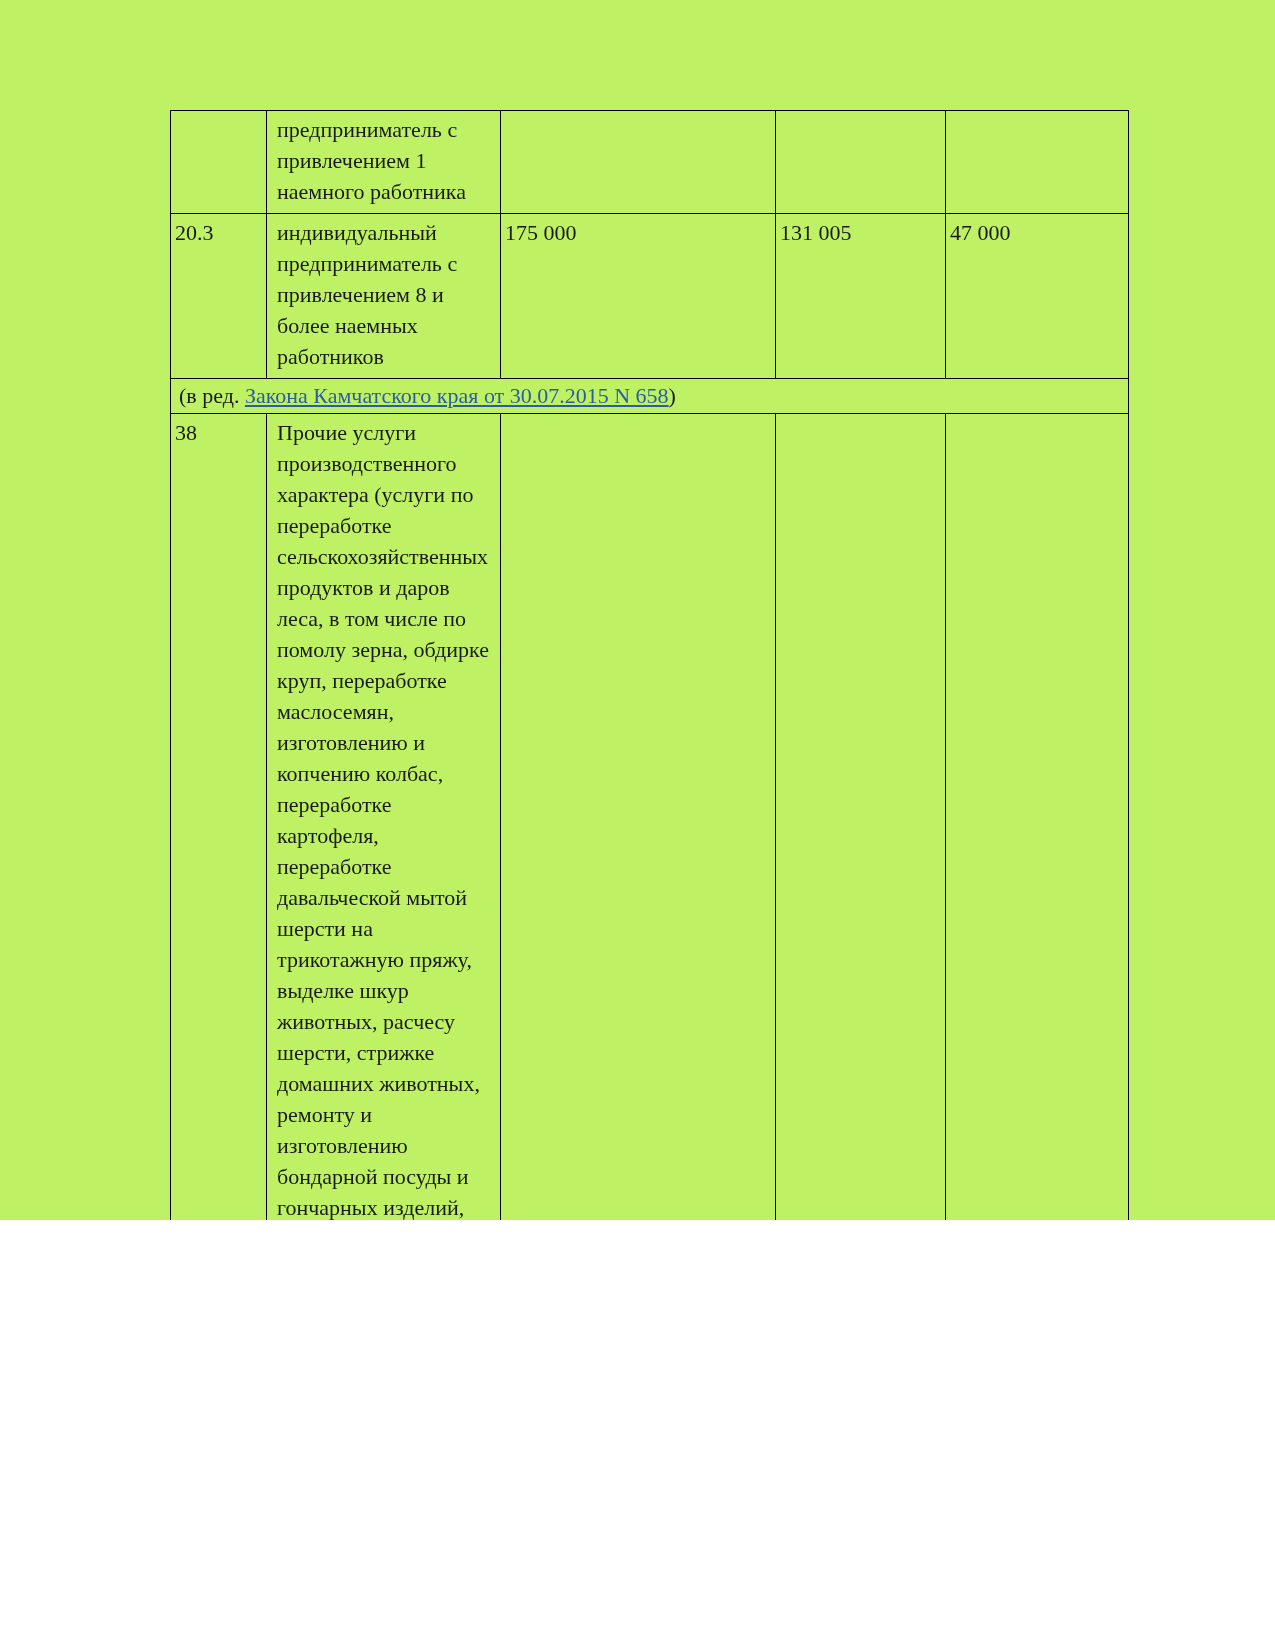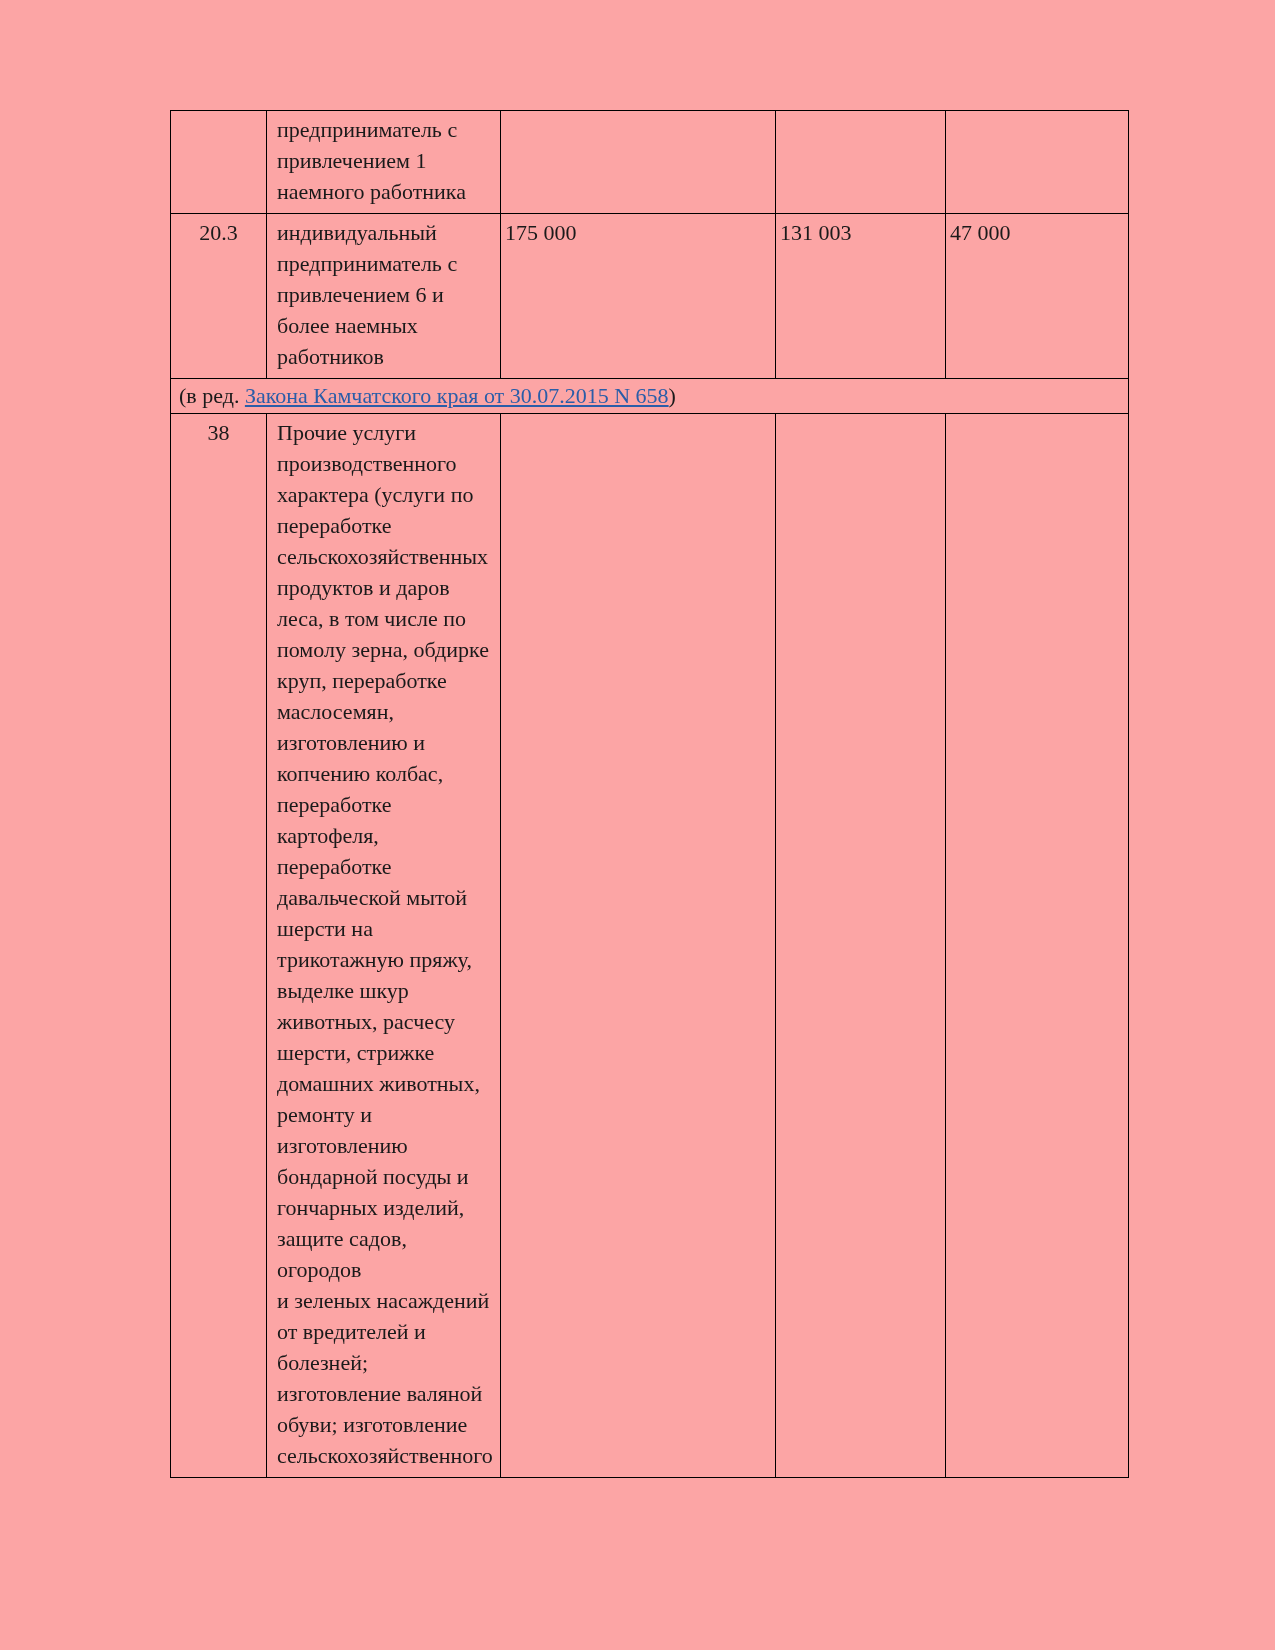--- a/index.html
+++ b/index.html
@@ -8,22 +8,22 @@
     height: 1650px;
     background: #ffffff;
   }
   body {
     font-family: "Liberation Serif", "DejaVu Serif", serif;
     color: var(--text, #1a1a1a);
   }
   .page {
     position: relative;
     width: 1275px;
-    height: 1650px;
-    background: #fca5a5;
+    height: 1220px;
+    background: #bef264;
     overflow: hidden;
   }
   .doc-table {
     position: absolute;
     left: 170px;
     top: 110px;
     width: 958px;
     border-collapse: collapse;
     table-layout: fixed;
   }
@@ -32,21 +32,21 @@
     vertical-align: top;
     font-size: 22px;
     line-height: 31px;
   }
   .c-num  { width: 96px; }
   .c-desc { width: 234px; }
   .c-v1   { width: 275px; }
   .c-v2   { width: 170px; }
   .c-v3   { width: 183px; }
   td.num {
-    text-align: center;
+    text-align: left;
     padding: 3px 4px;
     margin-left: 44px;
   }
   td.desc {
     white-space: pre-line;
     padding: 3px 5px 6px 10px;
     overflow-wrap: break-word;
   }
   td.val {
     text-align: left;
@@ -84,25 +84,25 @@
 наемного работника</td>
         <td class="val"></td>
         <td class="val"></td>
         <td class="val"></td>
       </tr>
 
       <tr>
         <td class="num">20.3</td>
         <td class="desc">индивидуальный
 предприниматель с
-привлечением 6 и
+привлечением 8 и
 более наемных
 работников</td>
         <td class="val">175 000</td>
-        <td class="val">131 003</td>
+        <td class="val">131 005</td>
         <td class="val">47 000</td>
       </tr>
 
       <tr>
         <td class="amend-cell" colspan="5"><span>(в ред. </span><a class="law-link">Закона Камчатского края от 30.07.2015 N 658</a><span>)</span></td>
       </tr>
 
       <tr>
         <td class="num">38</td>
         <td class="desc">Прочие услуги

